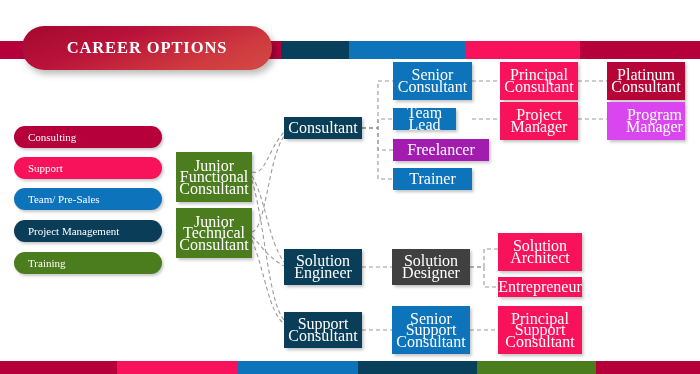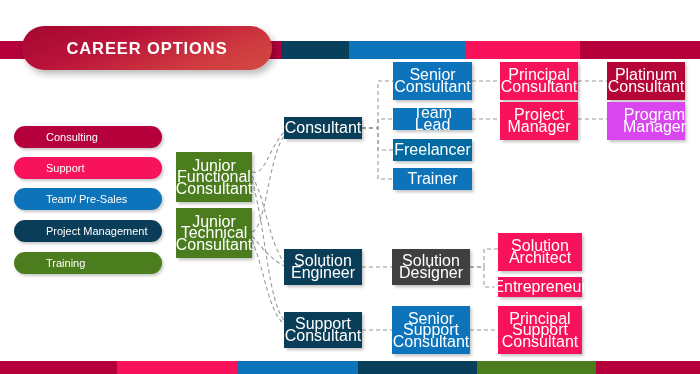--- a/index.html
+++ b/index.html
@@ -2,21 +2,21 @@
 <html><head>
 <meta charset="utf-8">
 <style>
   * { box-sizing: border-box; margin: 0; padding: 0; }
   html, body {
     width: 700px; height: 374px;
     background: #ffffff;
     font-family: "Liberation Sans", sans-serif;
     overflow: hidden;
   }
-  #stage { position: relative; width: 700px; height: 374px; background:#fff; }
+  #stage { position: relative; width: 700px; height: 374px; background:#fff;font-family:Liberation Serif, serif; }
 
   
   .bar { position: absolute; left: 0; width: 700px; display: flex; }
   .bar span { display: block; height: 100%; }
   #topbar  { top: 41px; height: 18px; }
   #botbar  { top: 361px; height: 13px; }
 
   
   #title-pill {
     position: absolute; left: 22px; top: 26px;
@@ -44,21 +44,21 @@
     z-index: 3;
   }
   .node.sh { box-shadow: 1.5px 2px 3px rgba(0,0,0,.25); }
 
   
   .legend {
     position: absolute; left: 14px;
     height: 22px; width: 148px;
     border-radius: 11px;
     display: flex; align-items: center;
-    padding-left: 32px;
+    padding-left: 14px;
     color:#fff; font-size: 11px;
     box-shadow: 1.5px 2px 3px rgba(0,0,0,.22);
     z-index: 3;
   }
 
   
   #links { position: absolute; left:0; top:0; width:700px; height:374px; z-index:1; }
   #links path { fill:none; stroke:#9a9a9a; stroke-width:1.1; stroke-dasharray:4 3; }
 </style>
 </head>
@@ -135,24 +135,24 @@
   <div class="node sh" style="left:284px; top:249px; width:78px; height:36px; background:#0a3d57;">
     <span>Solution Engineer</span>
   </div>
   <div class="node sh" style="left:284px; top:312px; width:78px; height:36px; background:#0a3d57;">
     <span>Support Consultant</span>
   </div>
 
   <div class="node sh" style="left:393px; top:62px; width:79px; height:38px; background:#0d73ba;">
     <span>Senior Consultant</span>
   </div>
-  <div class="node sh" style="left:393px; top:108px; width:79px; height:22px; background:#0d73ba;">
+  <div class="node sh" style="left:393px; top:108px; width:63px; height:22px; background:#0d73ba;">
     <span>Team Lead</span>
   </div>
-  <div class="node sh" style="left:393px; top:139px; width:79px; height:22px; background:#0369a1;">
+  <div class="node sh" style="left:393px; top:139px; width:96px; height:22px; background:#a21caf;">
     <span>Freelancer</span>
   </div>
   <div class="node sh" style="left:393px; top:168px; width:79px; height:22px; background:#0d73ba;">
     <span>Trainer</span>
   </div>
   <div class="node sh" style="left:392px; top:249px; width:78px; height:36px; background:#404040;">
     <span>Solution Designer</span>
   </div>
   <div class="node sh" style="left:392px; top:306px; width:78px; height:48px; background:#0d73ba;">
     <span>Senior Support Consultant</span>

